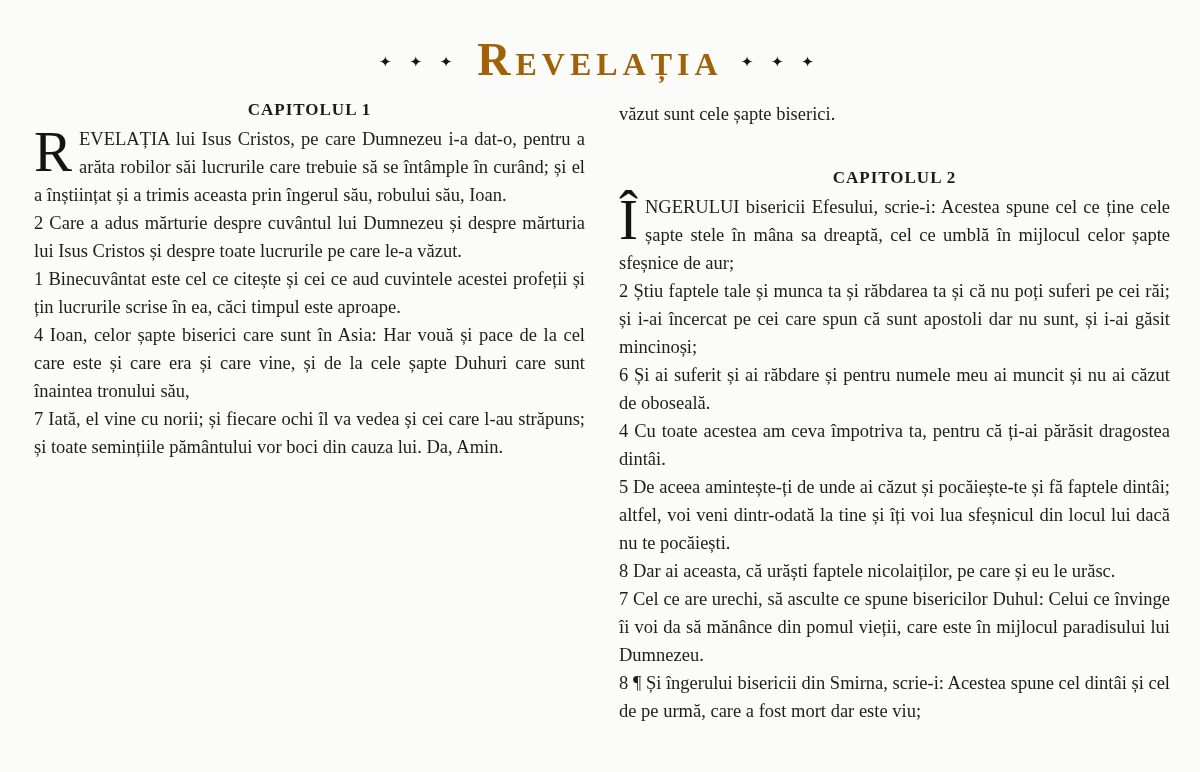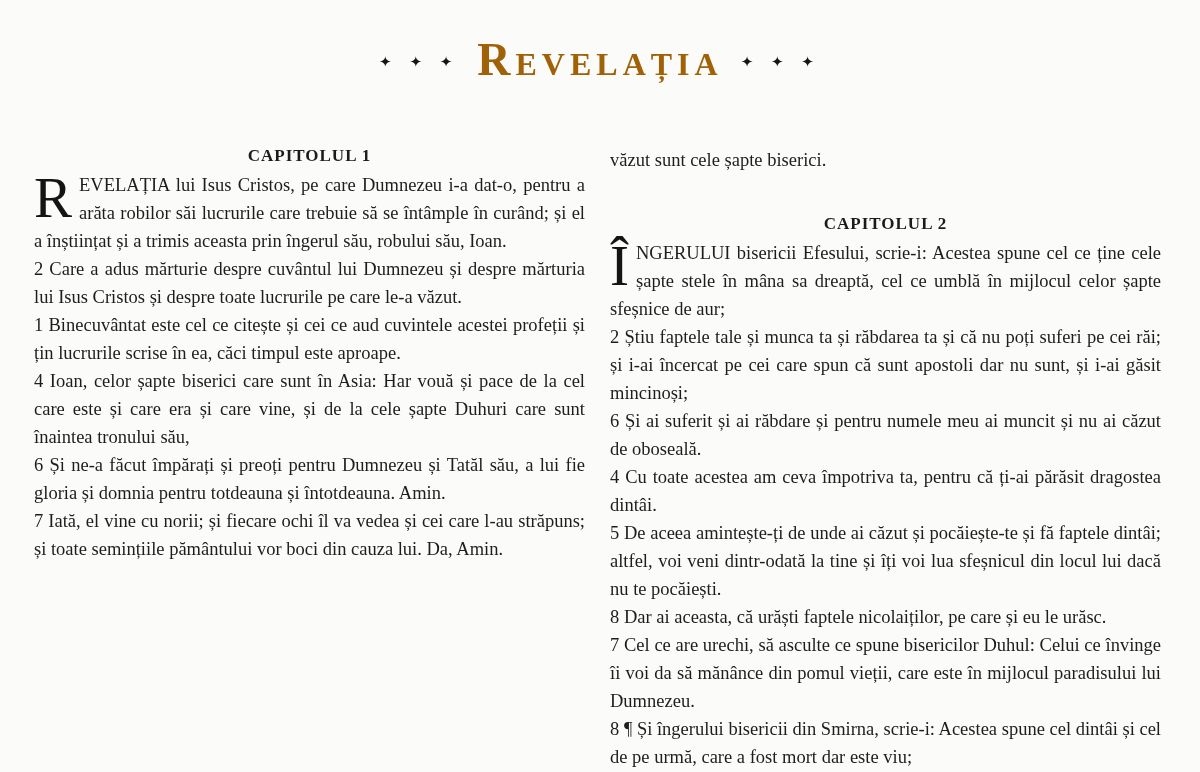--- a/index.html
+++ b/index.html
@@ -32,23 +32,23 @@
     font-weight: 700;
     font-size: 46px;
     line-height: 48px;
     letter-spacing: 5px;
     color: #a16207;
   }
 
   
   .columns {
     display: flex;
-    gap: 25px;
+    gap: 34px;
     padding: 0 34px;
-    margin-top: 62px;
+    margin-top: 16px;
   }
   .col { flex: 0 0 551px; width: 551px; }
 
   .chapter {
     text-align: center;
     font-size: 17px;
     font-weight: 700;
     letter-spacing: 1px;
     margin-bottom: 5px;
     color: #1b1b1b;
@@ -83,21 +83,20 @@
   <div class="columns">
 
     <div class="col col-left">
       <h2 class="chapter">CAPITOLUL 1</h2>
       <p class="verse opening">
         <span class="dropcap">R</span><span>EVELAȚIA lui Isus Cristos, pe care Dumnezeu i-a dat-o, pentru a arăta robilor săi lucrurile care trebuie să se întâmple în curând; și el a înștiințat și a trimis aceasta prin îngerul său, robului său, Ioan.</span>
       </p>
       <p class="verse">2 Care a adus mărturie despre cuvântul lui Dumnezeu și despre mărturia lui Isus Cristos și despre toate lucrurile pe care le-a văzut.</p>
       <p class="verse">1 Binecuvântat este cel ce citește și cei ce aud cuvintele acestei profeții și țin lucrurile scrise în ea, căci timpul este aproape.</p>
       <p class="verse">4 Ioan, celor șapte biserici care sunt în Asia: Har vouă și pace de la cel care este și care era și care vine, și de la cele șapte Duhuri care sunt înaintea tronului său,</p>
-      <p class="verse">6 Și ne-a făcut împărați și preoți pentru Dumnezeu și Tatăl său, a lui fie gloria și domnia pentru totdeauna și întotdeauna. Amin.</p>
       <p class="verse">7 Iată, el vine cu norii; și fiecare ochi îl va vedea și cei care l-au străpuns; și toate semințiile pământului vor boci din cauza lui. Da, Amin.</p>
     </div>
 
     <div class="col col-right">
       <p class="verse">văzut sunt cele șapte biserici.</p>
       <h2 class="chapter">CAPITOLUL 2</h2>
       <p class="verse opening">
         <span class="dropcap">Î</span><span>NGERULUI bisericii Efesului, scrie-i: Acestea spune cel ce ține cele șapte stele în mâna sa dreaptă, cel ce umblă în mijlocul celor șapte sfeșnice de aur;</span>
       </p>
       <p class="verse">2 Știu faptele tale și munca ta și răbdarea ta și că nu poți suferi pe cei răi; și i-ai încercat pe cei care spun că sunt apostoli dar nu sunt, și i-ai găsit mincinoși;</p>

